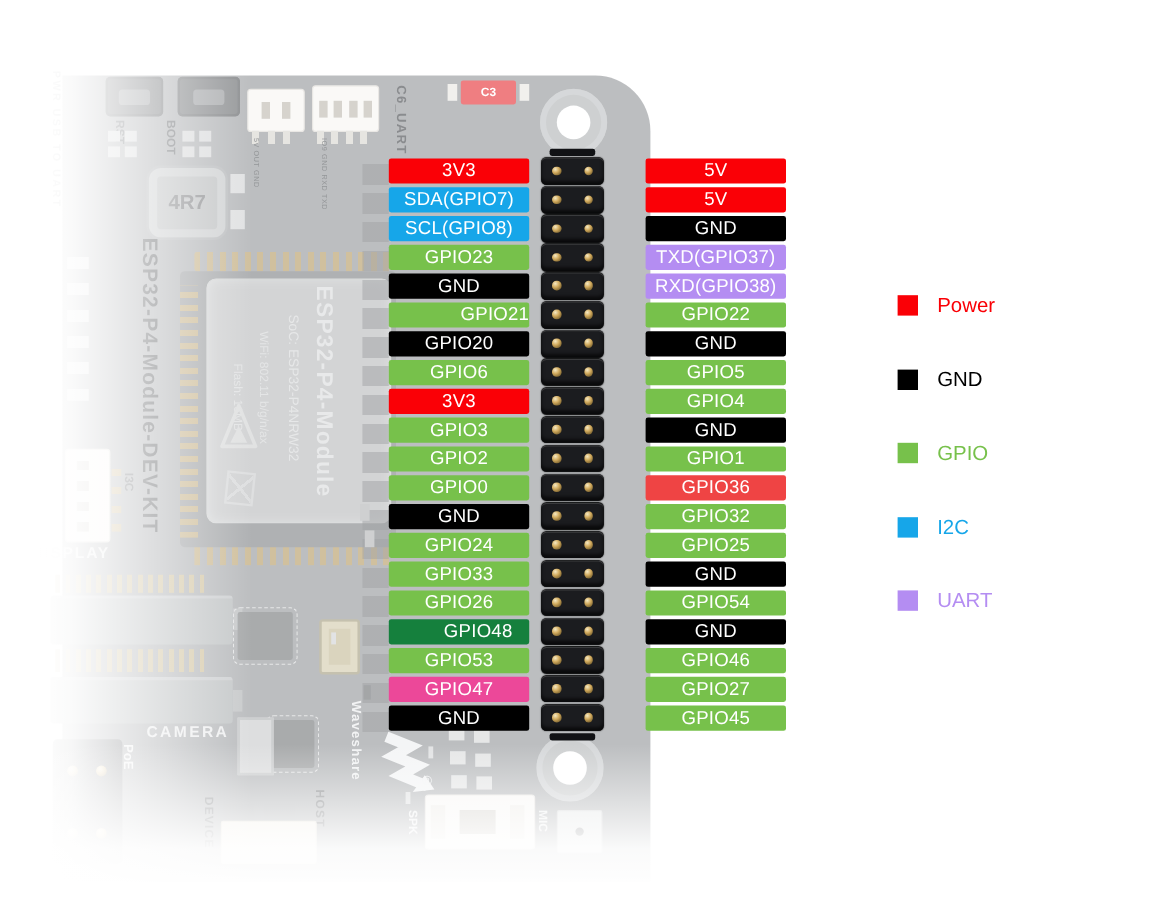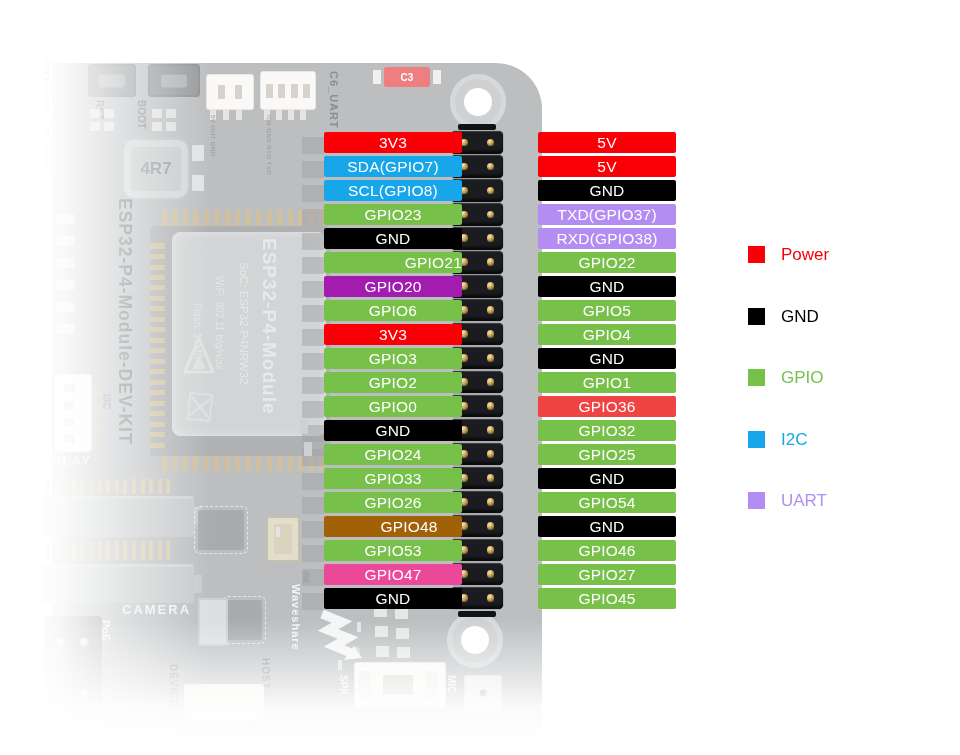--- a/index.html
+++ b/index.html
@@ -141,21 +141,21 @@
   
   .overlay{position:absolute;inset:0;z-index:3;}
   .hstrip{position:absolute;left:451px;top:124px;width:52px;}
   .hcap{height:6px;margin:0 7px 1px;background:#111215;border-radius:2px;}
   .hseg{height:22.6px;margin-bottom:1.4px;background:#1b1c1f;border-radius:4.5px;
         display:flex;align-items:center;justify-content:space-between;padding:0 9px;box-sizing:border-box;
         box-shadow:inset 0 1px 0 rgba(255,255,255,.14),inset 0 -3px 3px rgba(0,0,0,.65),0 0 1px #000;}
   .hpin{width:7.5px;height:7.5px;border-radius:50%;
         background:radial-gradient(circle at 35% 30%,#f5e9c4,#d2ab5e 40%,#7d6430 80%,#4c3d1c);}
 
-  .pincol{position:absolute;top:131.5px;width:138px;}
+  .pincol{position:absolute;top:131.5px;width:117px;}
   .pincol-left{left:324px;}
   .pincol-right{left:504px;padding-left:34px;}
   .pin-row{height:21px;margin-bottom:3px;border-radius:2px;color:#fff;font-size:15.5px;
            line-height:21.5px;text-align:center;letter-spacing:.2px;}
 
   .legend{position:absolute;left:748px;top:246px;}
   .legend-item{display:flex;align-items:center;height:17px;margin-bottom:44.5px;}
   .legend-swatch{width:17px;height:17px;flex:0 0 17px;}
   .legend-label{margin-left:16px;font-size:17px;line-height:17px;}
 </style>
@@ -342,31 +342,31 @@
         </div>
         <div class="hcap"></div>
       </div>
     <div class="pincol pincol-left">
         <div class="pin-row" style="background: rgb(250, 0, 6);">3V3</div>
         <div class="pin-row" style="background: rgb(22, 166, 233);">SDA(GPIO7)</div>
         <div class="pin-row" style="background: rgb(22, 166, 233);">SCL(GPIO8)</div>
         <div class="pin-row" style="background: rgb(119, 193, 75);">GPIO23</div>
         <div class="pin-row" style="background: rgb(0, 0, 0);">GND</div>
         <div class="pin-row" style="background: rgb(119, 193, 75); text-align: right;">GPIO21</div>
-        <div class="pin-row" style="background: #a21caf;">GPIO20</div>
+        <div class="pin-row" style="background: #000000;">GPIO20</div>
         <div class="pin-row" style="background: rgb(119, 193, 75);">GPIO6</div>
         <div class="pin-row" style="background: rgb(250, 0, 6);">3V3</div>
         <div class="pin-row" style="background: rgb(119, 193, 75);">GPIO3</div>
         <div class="pin-row" style="background: rgb(119, 193, 75);">GPIO2</div>
         <div class="pin-row" style="background: rgb(119, 193, 75);">GPIO0</div>
         <div class="pin-row" style="background: rgb(0, 0, 0);">GND</div>
         <div class="pin-row" style="background: rgb(119, 193, 75);">GPIO24</div>
         <div class="pin-row" style="background: rgb(119, 193, 75);">GPIO33</div>
         <div class="pin-row" style="background: rgb(119, 193, 75);">GPIO26</div>
-        <div class="pin-row" style="background: #a16207; padding-left: 32px;">GPIO48</div>
+        <div class="pin-row" style="background: #15803d; padding-left: 32px;">GPIO48</div>
         <div class="pin-row" style="background: rgb(119, 193, 75);">GPIO53</div>
         <div class="pin-row" style="background: #ec4899;">GPIO47</div>
         <div class="pin-row" style="background: rgb(0, 0, 0);">GND</div>
       </div>
     <div class="pincol pincol-right">
         <div class="pin-row" style="background: rgb(250, 0, 6);">5V</div>
         <div class="pin-row" style="background: rgb(250, 0, 6);">5V</div>
         <div class="pin-row" style="background: rgb(0, 0, 0);">GND</div>
         <div class="pin-row" style="background: rgb(180, 141, 242);">TXD(GPIO37)</div>
         <div class="pin-row" style="background: rgb(180, 141, 242);">RXD(GPIO38)</div>

